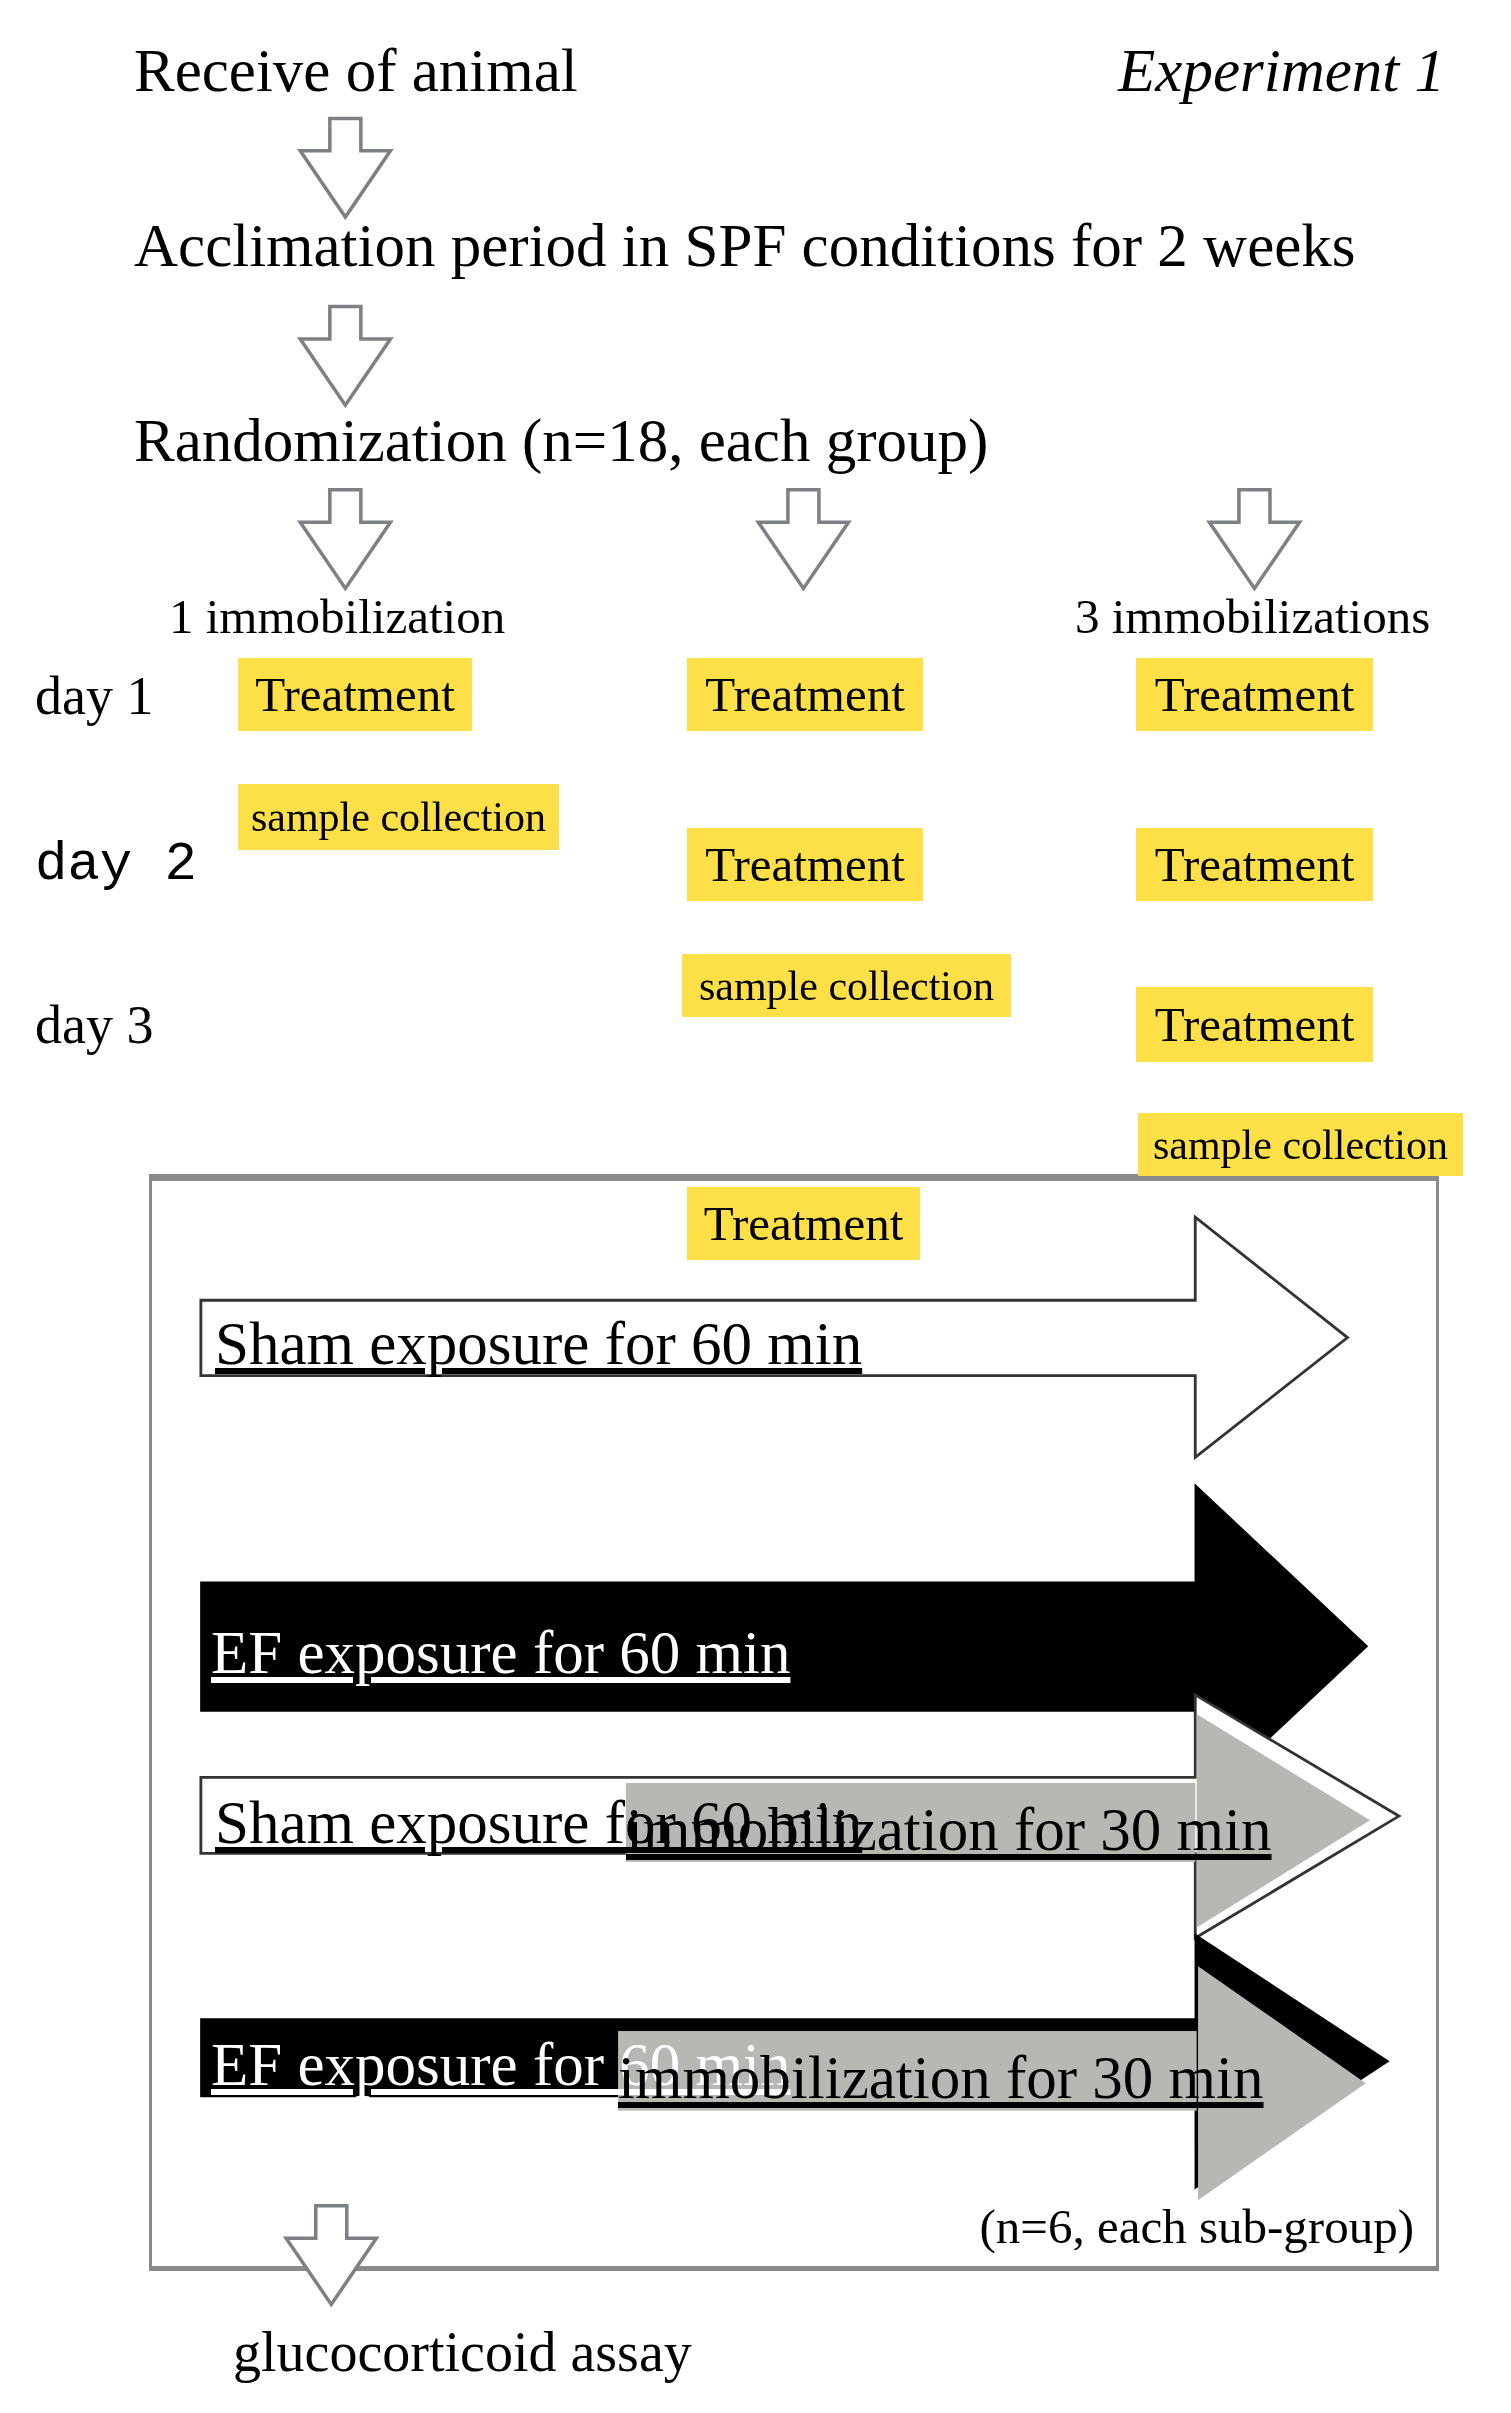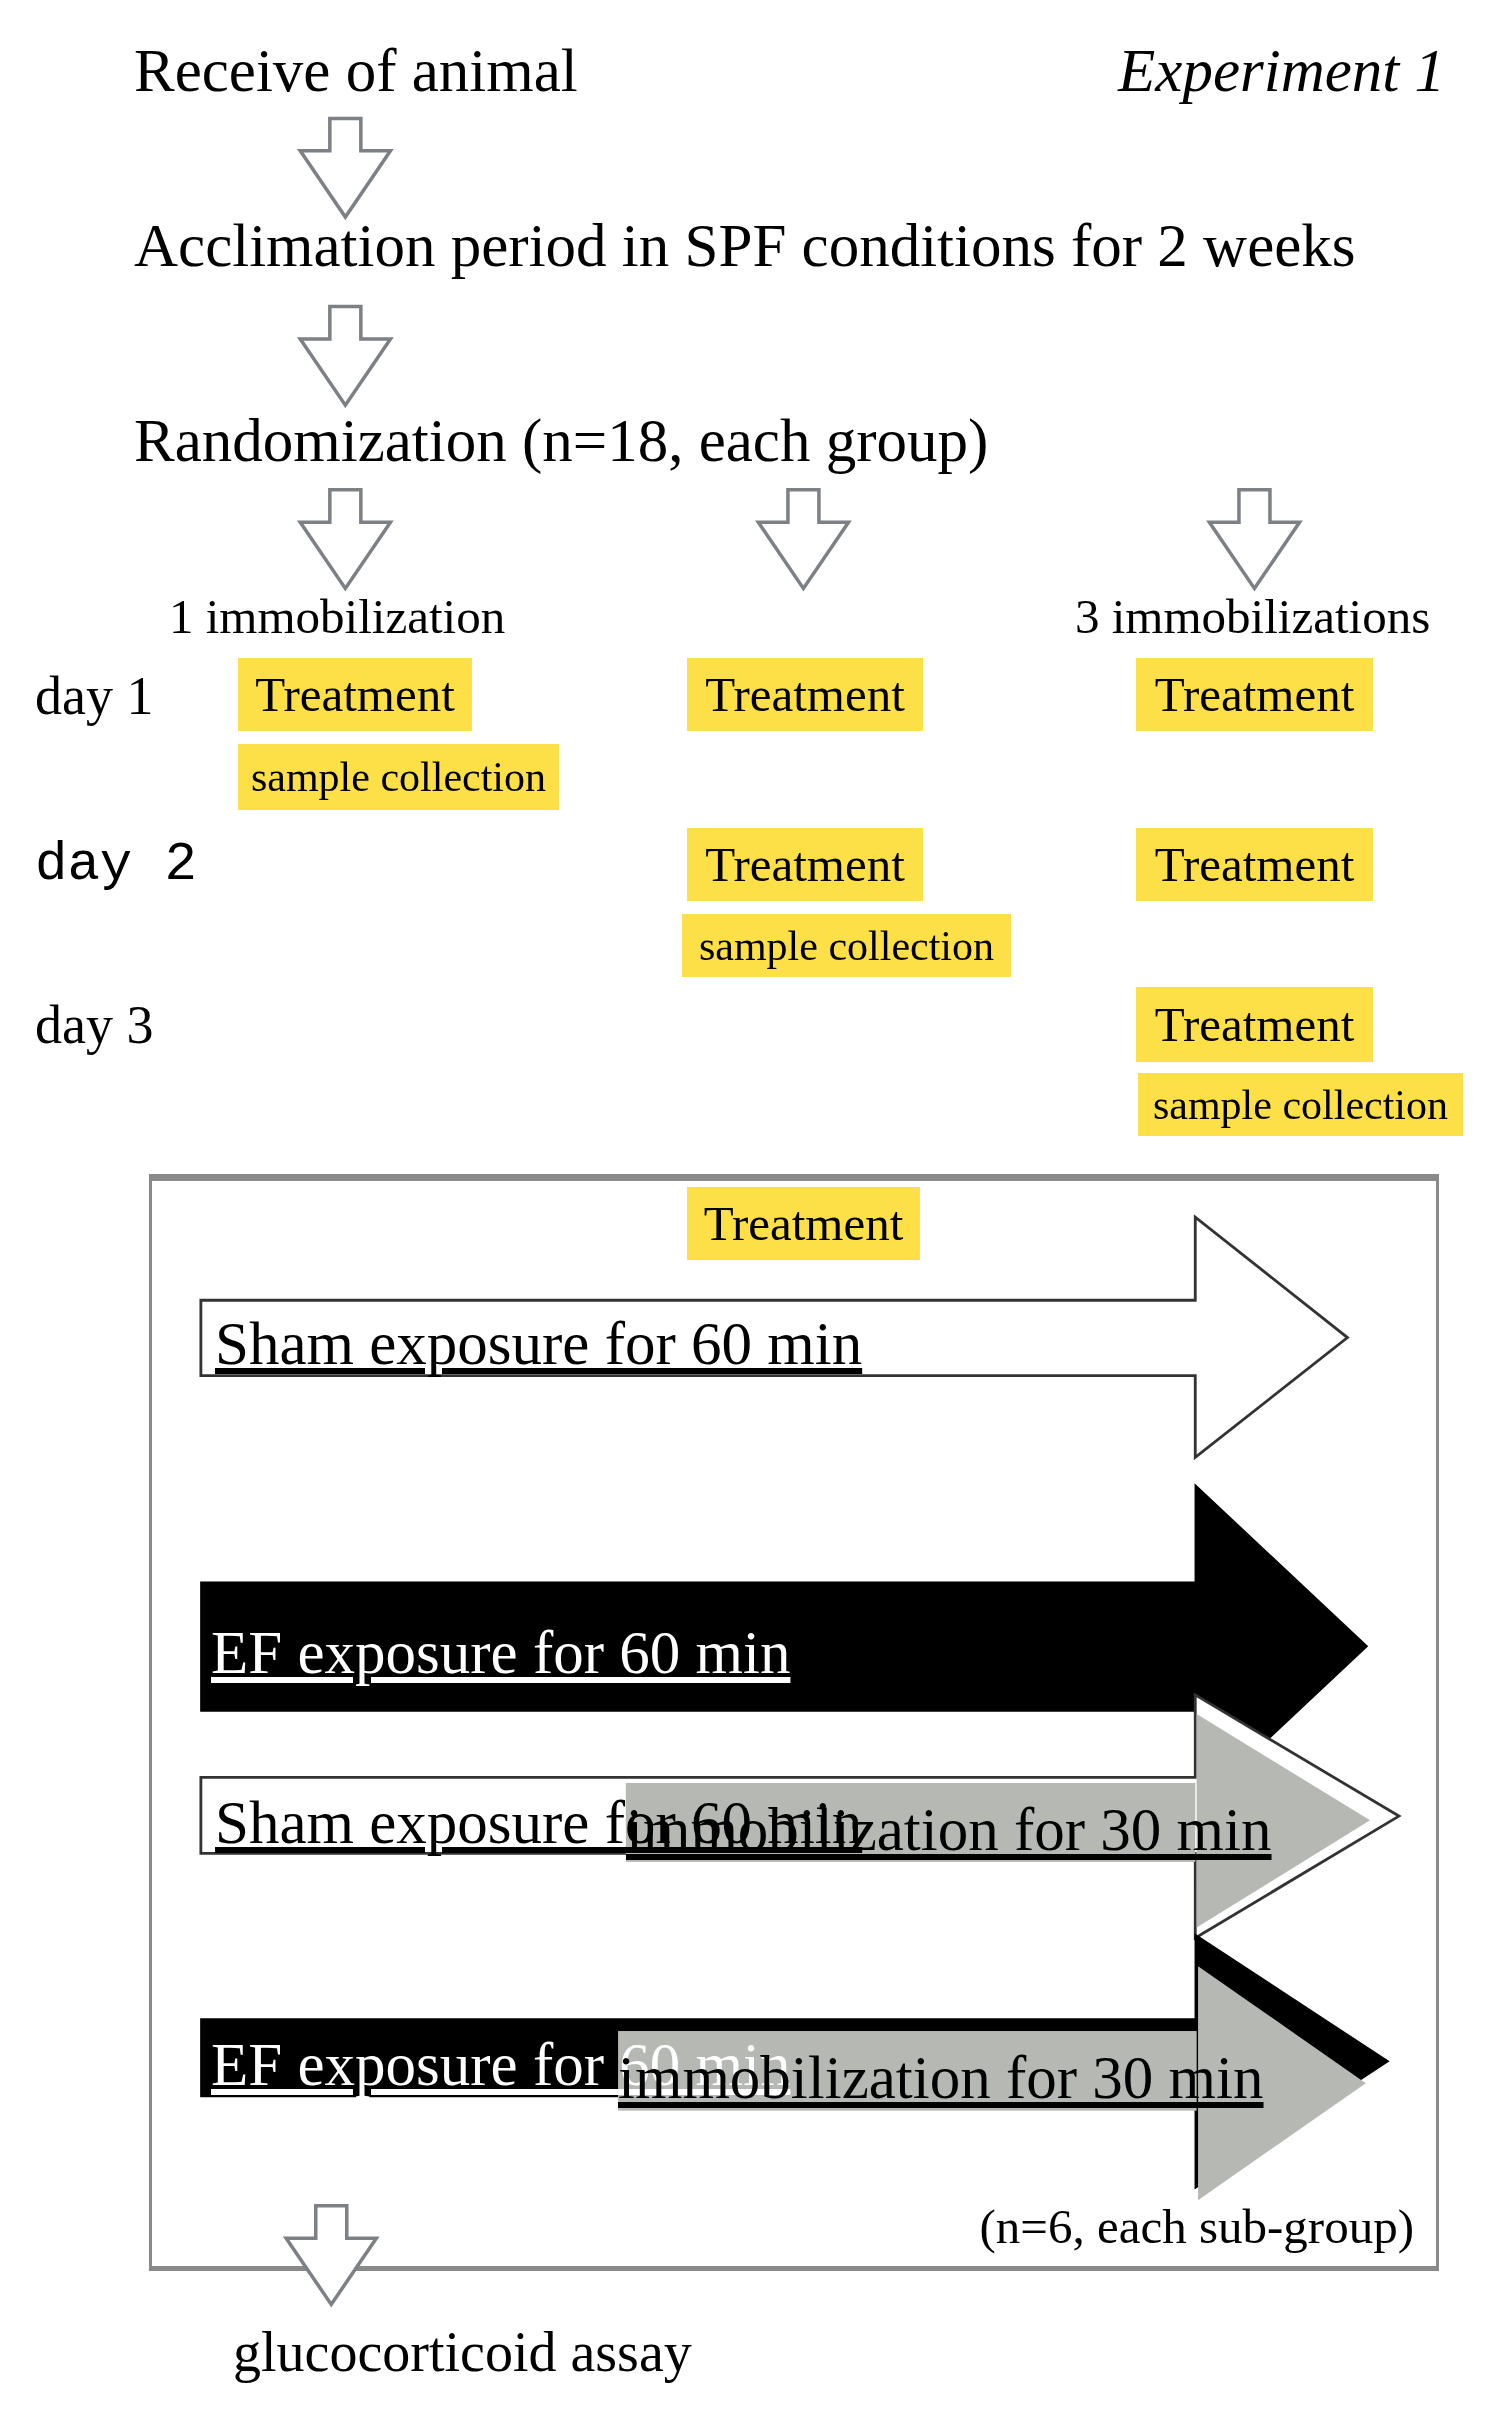--- a/index.html
+++ b/index.html
@@ -10,21 +10,21 @@
   .abs{position:absolute;}
   .txt{white-space:nowrap;line-height:1.05;}
   .big{font-size:61px;}
   .italic{font-style:italic;}
   .colhdr{font-size:49px;text-align:left;}
   .daylbl{font-size:54px;}
   .chip{
     background:#fde047;display:flex;align-items:center;justify-content:center;
     font-size:49px;
   }
-  .chip.small{font-size:42px;}
+  .chip.small{font-size:42px;margin-top:40px;}
   .arrowtext{font-size:61px;z-index:6;text-decoration:underline;}
   .white-on-black{color:#fff;}
   .graytext{text-align:center;}
   #bigbox{
     border:3.5px solid #8a8a8a;border-top-width:7px;border-bottom-width:5.6px;
     background:#fff;z-index:1;
   }
   #shapes{position:absolute;left:0;top:0;z-index:4;}
   .note{font-size:49px;z-index:6;}
   .assay{font-size:56px;}

